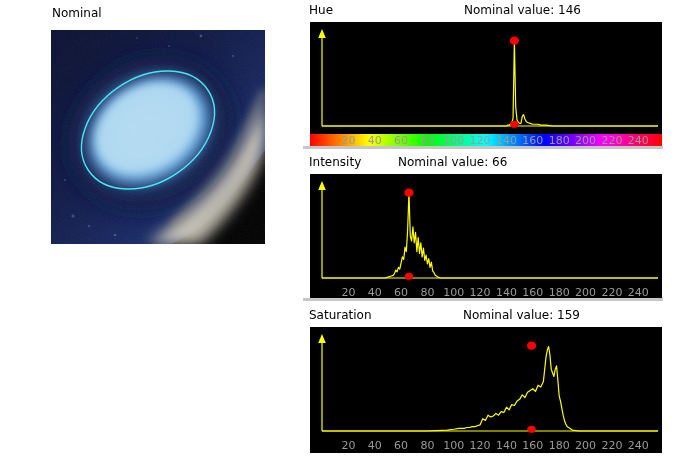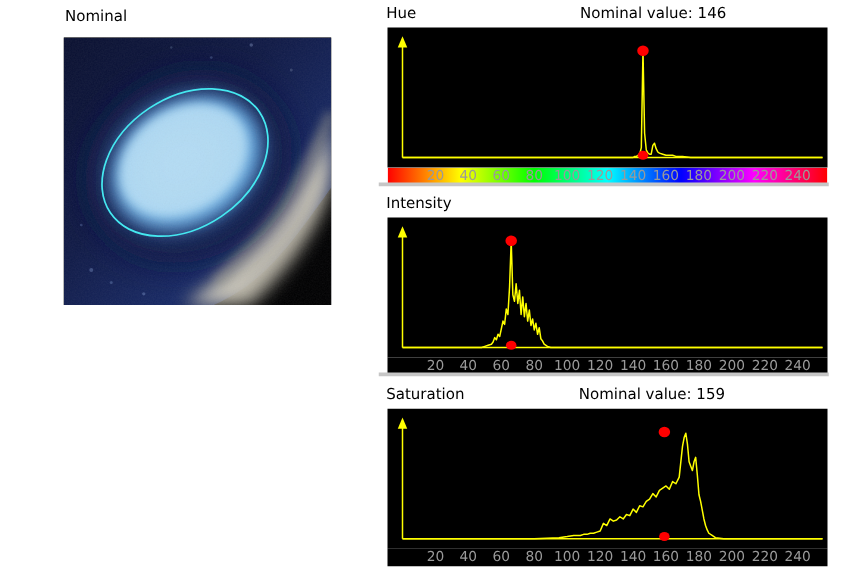--- a/index.html
+++ b/index.html
@@ -195,20 +195,21 @@
         <span style="left: 328.2px;">240</span>
       </div>
   </div>
 </div>
 
 <div class="separator" id="sep-1"></div>
 
 <div class="hist-panel" id="panel-sat">
   <div class="hist-head">
     <div class="hist-name">Intensity</div>
+    <div class="hist-nominal" id="sat-nominal">Nominal value:  66</div>
   </div>
   <div class="plot-box" id="sat-plot">
     <svg viewBox="0 0 352 112" preserveAspectRatio="none">
       <g>
         <line x1="12" y1="104" x2="348" y2="104" stroke="#ffff00" stroke-width="1.2"></line>
         <line x1="12" y1="104" x2="12" y2="14" stroke="#ffff00" stroke-width="1.2"></line>
         <polygon points="12,7 8.2,16 15.8,16" fill="#ffff00"></polygon>
       </g>
       <polyline class="hist-line" id="line-saturation" fill="none" stroke="#ffff00" stroke-width="1.2" stroke-linejoin="round" points="12.00,104 12.00,104.00 25.18,104.00 38.35,104.00 51.53,104.00 64.71,104.00 75.25,104.00 77.88,103.12 80.52,102.24 83.15,101.36 84.47,99.60 85.79,96.08 87.11,97.84 88.42,93.44 89.74,95.20 91.06,89.04 92.38,82.88 93.69,85.52 95.01,73.20 96.33,77.60 97.65,55.60 98.96,18.64 100.28,61.76 101.60,67.04 102.92,52.96 104.24,68.80 105.55,58.24 106.87,77.60 108.19,63.52 109.51,79.36 110.82,68.80 112.14,82.88 113.46,74.08 114.78,86.40 116.09,81.12 117.41,89.92 118.73,84.64 120.05,93.44 121.36,88.16 122.68,96.96 124.00,98.72 125.32,101.36 127.95,103.12 130.59,104.00 137.18,104.00 143.76,104.00 170.12,104.00 196.47,104.00 222.82,104.00 249.18,104.00 275.53,104.00 301.88,104.00 328.24,104.00 348.00,104.00 348.00,104"></polyline>
       <ellipse id="saturation-marker-top" cx="98.96" cy="18.64" rx="4.6" ry="4.2" fill="#ff0000"></ellipse>

